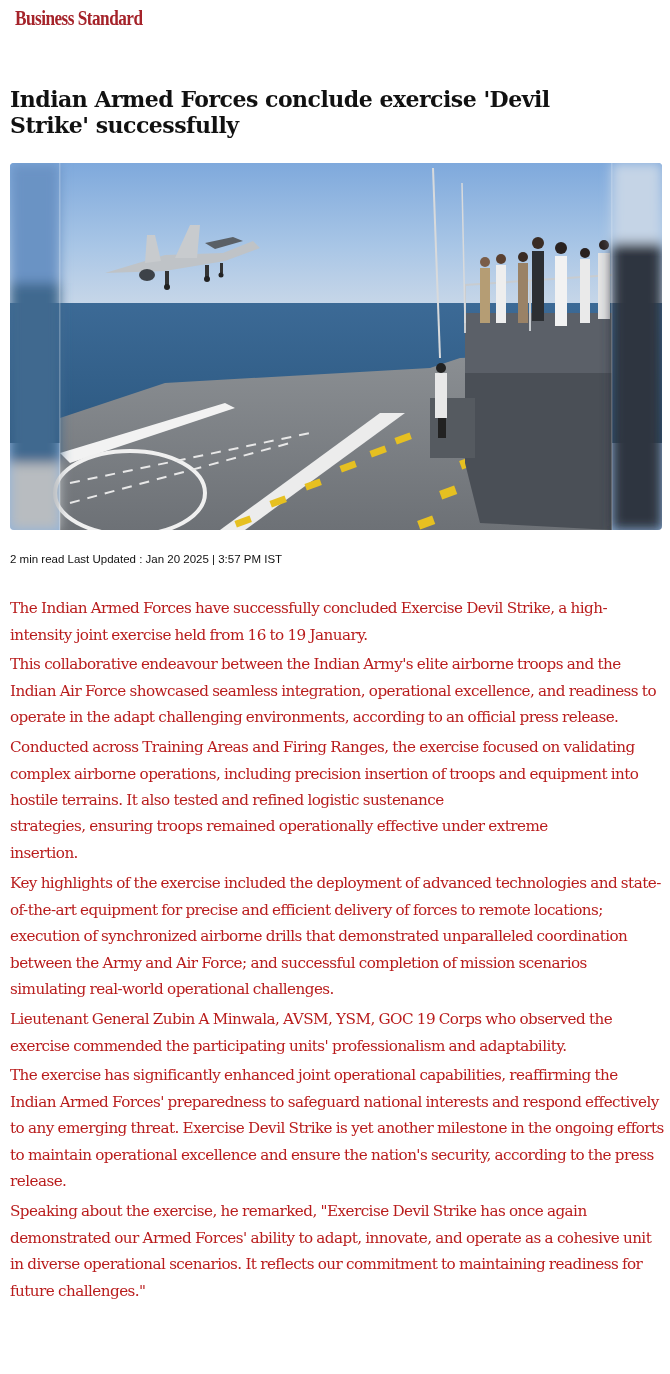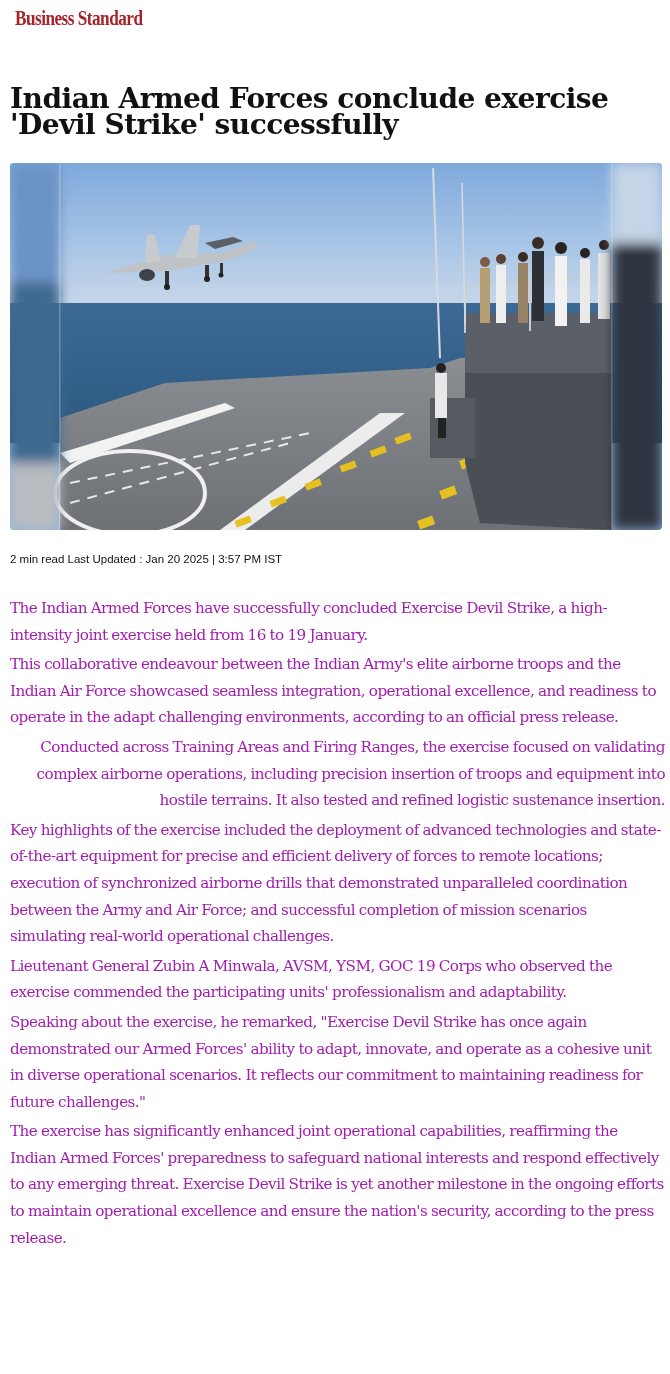--- a/index.html
+++ b/index.html
@@ -27,21 +27,21 @@
       transform-origin: left center;
       white-space: nowrap;
     }
     .headline {
       position: absolute;
       left: 10px;
       top: 86px;
       width: 620px;
       font-family: "DejaVu Serif", serif;
       font-weight: bold;
-      font-size: 28px;
+      font-size: 22px;
       line-height: 26px;
       letter-spacing: -0.5px;
       color: #111111;
     }
     .hero {
       position: absolute;
       left: 10px;
       top: 163px;
       width: 652px;
       height: 367px;
@@ -65,26 +65,25 @@
       left: 10px;
       top: 595px;
       width: 655px;
     }
     .para {
       font-family: "DejaVu Serif", serif;
       font-size: 15.2px;
       line-height: 26.6px;
       letter-spacing: -0.55px;
       word-spacing: -0.5px;
-      color: #a21caf;
+      color: #b91c1c;
       margin-bottom: 3px;
     }
     .para.clipped {
       position: relative;
-      text-align: right;
     }
     .clip-line {
       display: block;
       height: 17px;
       overflow: hidden;
       line-height: 26.6px;
       margin-top: 4.8px;
       margin-bottom: 4.8px;
       white-space: nowrap;
     }
@@ -199,19 +198,22 @@
   </svg>
 </div>
 
 <div class="meta">2 min read Last Updated : Jan 20 2025 | 3:57 PM IST</div>
 
 <div class="article">
   <p class="para">The Indian Armed Forces have successfully concluded Exercise Devil Strike, a high-intensity joint exercise held from 16 to 19 January.</p>
   <p class="para">This collaborative endeavour between the Indian Army's elite airborne troops and the Indian Air Force showcased seamless integration, operational excellence, and readiness to operate in the adapt challenging environments, according to an official press release.</p>
   <div class="para clipped">
     <span>Conducted across Training Areas and Firing Ranges, the exercise focused on validating complex airborne operations, including precision insertion of troops and equipment into hostile terrains. It also tested and refined logistic sustenance</span>
+    <span class="clip-line">
+        <span>strategies, ensuring troops remained operationally effective under extreme</span>
+      </span>
     <span>insertion.</span>
   </div>
   <p class="para">Key highlights of the exercise included the deployment of advanced technologies and state-of-the-art equipment for precise and efficient delivery of forces to remote locations; execution of synchronized airborne drills that demonstrated unparalleled coordination between the Army and Air Force; and successful completion of mission scenarios simulating real-world operational challenges.</p>
   <p class="para">Lieutenant General Zubin A Minwala, AVSM, YSM, GOC 19 Corps who observed the exercise commended the participating units' professionalism and adaptability.</p>
+  <p class="para">The exercise has significantly enhanced joint operational capabilities, reaffirming the Indian Armed Forces' preparedness to safeguard national interests and respond effectively to any emerging threat. Exercise Devil Strike is yet another milestone in the ongoing efforts to maintain operational excellence and ensure the nation's security, according to the press release.</p>
   <p class="para">Speaking about the exercise, he remarked, "Exercise Devil Strike has once again demonstrated our Armed Forces' ability to adapt, innovate, and operate as a cohesive unit in diverse operational scenarios. It reflects our commitment to maintaining readiness for future challenges."</p>
-  <p class="para">The exercise has significantly enhanced joint operational capabilities, reaffirming the Indian Armed Forces' preparedness to safeguard national interests and respond effectively to any emerging threat. Exercise Devil Strike is yet another milestone in the ongoing efforts to maintain operational excellence and ensure the nation's security, according to the press release.</p>
 </div>
 
 </body></html>

